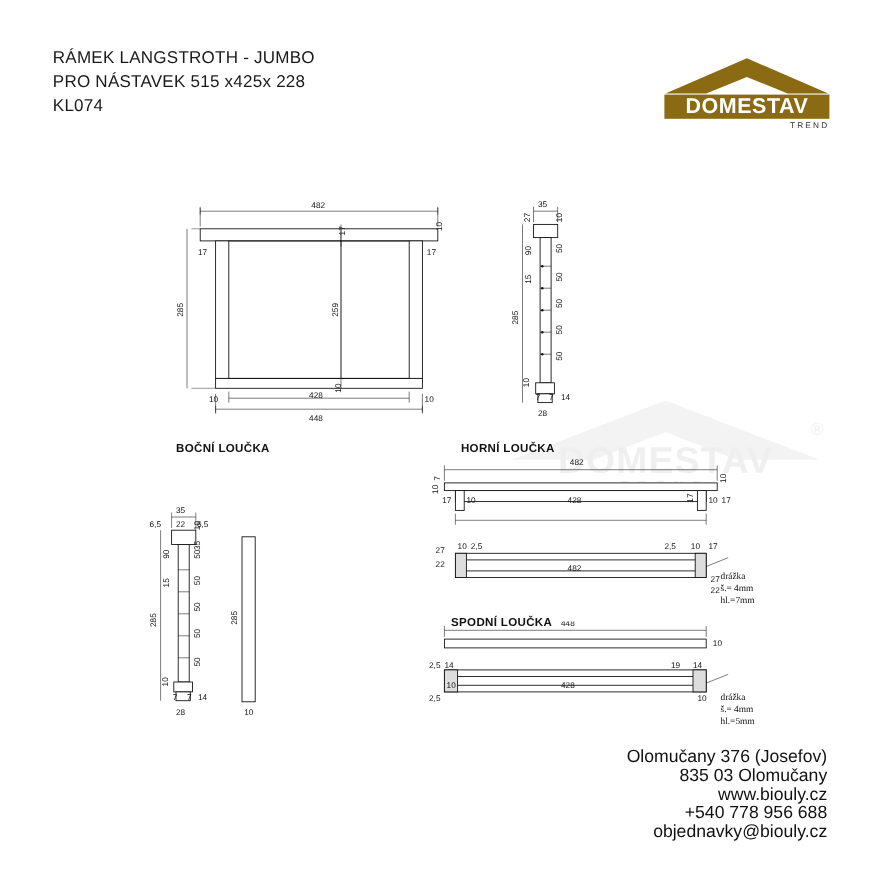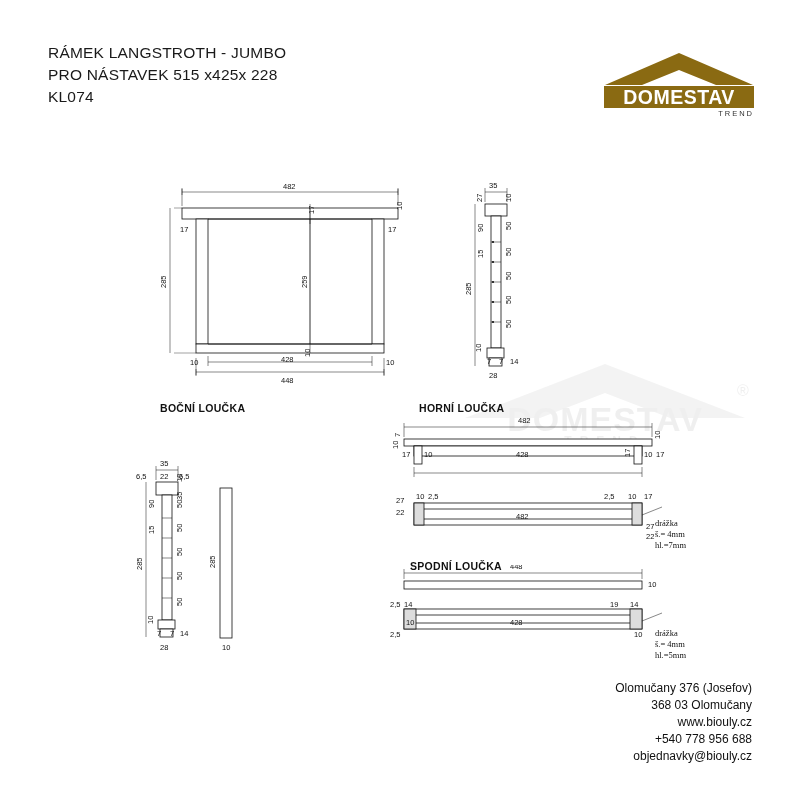--- a/index.html
+++ b/index.html
@@ -133,21 +133,21 @@
     white-space: pre;
     font-family: Liberation Serif, serif;
   }
 
   
   .footer {
     position: absolute;
     right: 48px;
     top: 680px;
     text-align: right;
-    font-size: 12px;
+    font-size: 16px;
     line-height: 17px;
     color: #111;
   }
   .footer div { white-space: pre; }
 </style>
 </head>
 <body>
 
 <div class="page">
 
@@ -419,19 +419,19 @@
       <text x="244" y="72">10</text>
     </g>
   </svg>
 
   <div class="note" style="left:655px; top:628px;">drážka
 š.= 4mm
 hl.=5mm</div>
 
   <div class="footer">
     <div>Olomučany 376 (Josefov)</div>
-    <div>368 03 Olomučany</div>
+    <div>835 03 Olomučany</div>
     <div>www.biouly.cz</div>
     <div>+540 778 956 688</div>
     <div>objednavky@biouly.cz</div>
   </div>
 
 </div>
 
 </body></html>

